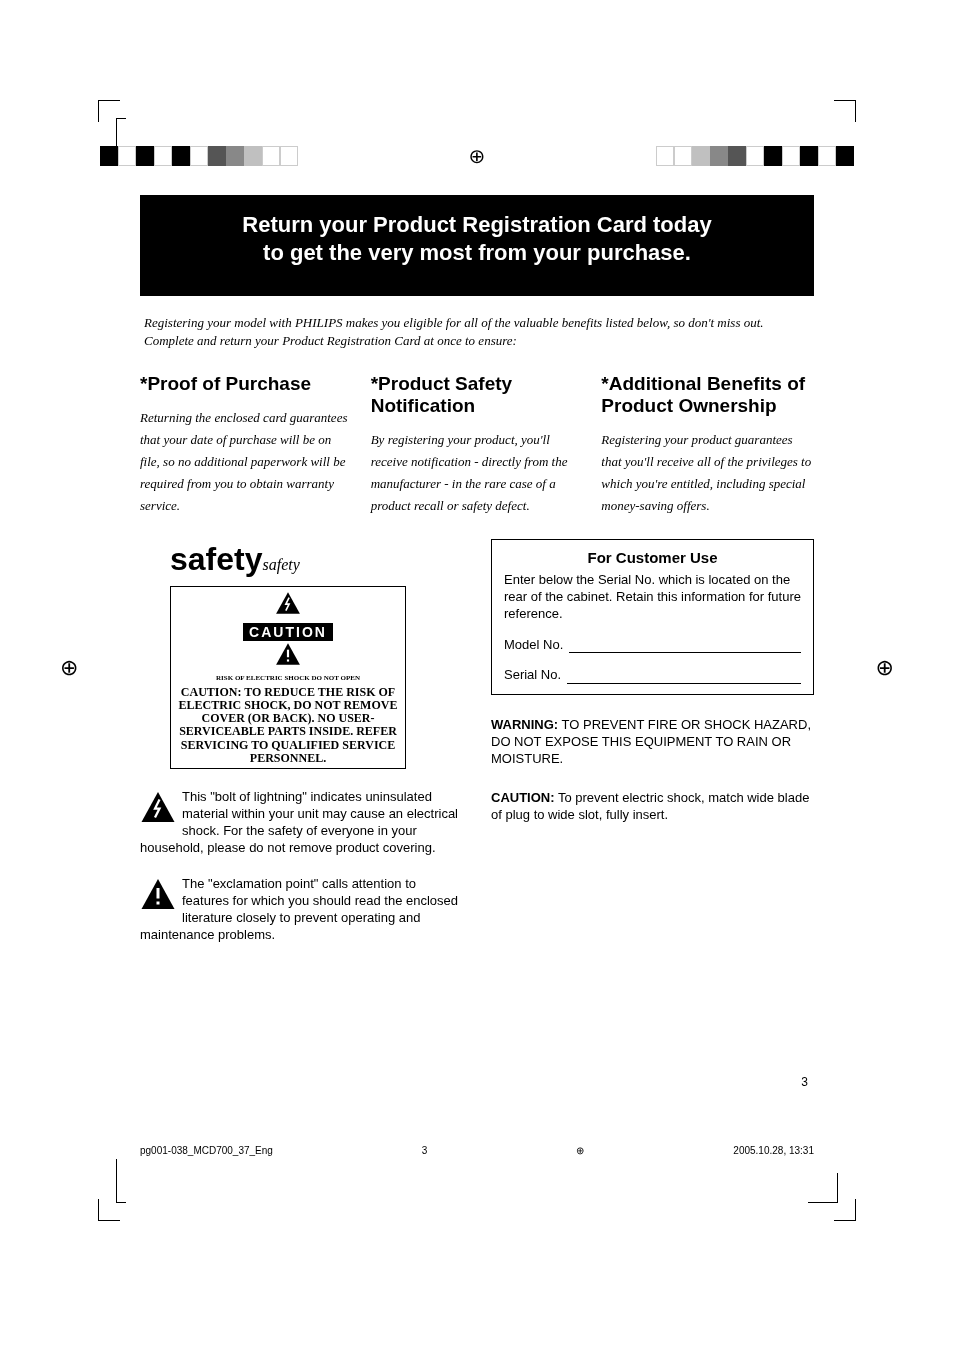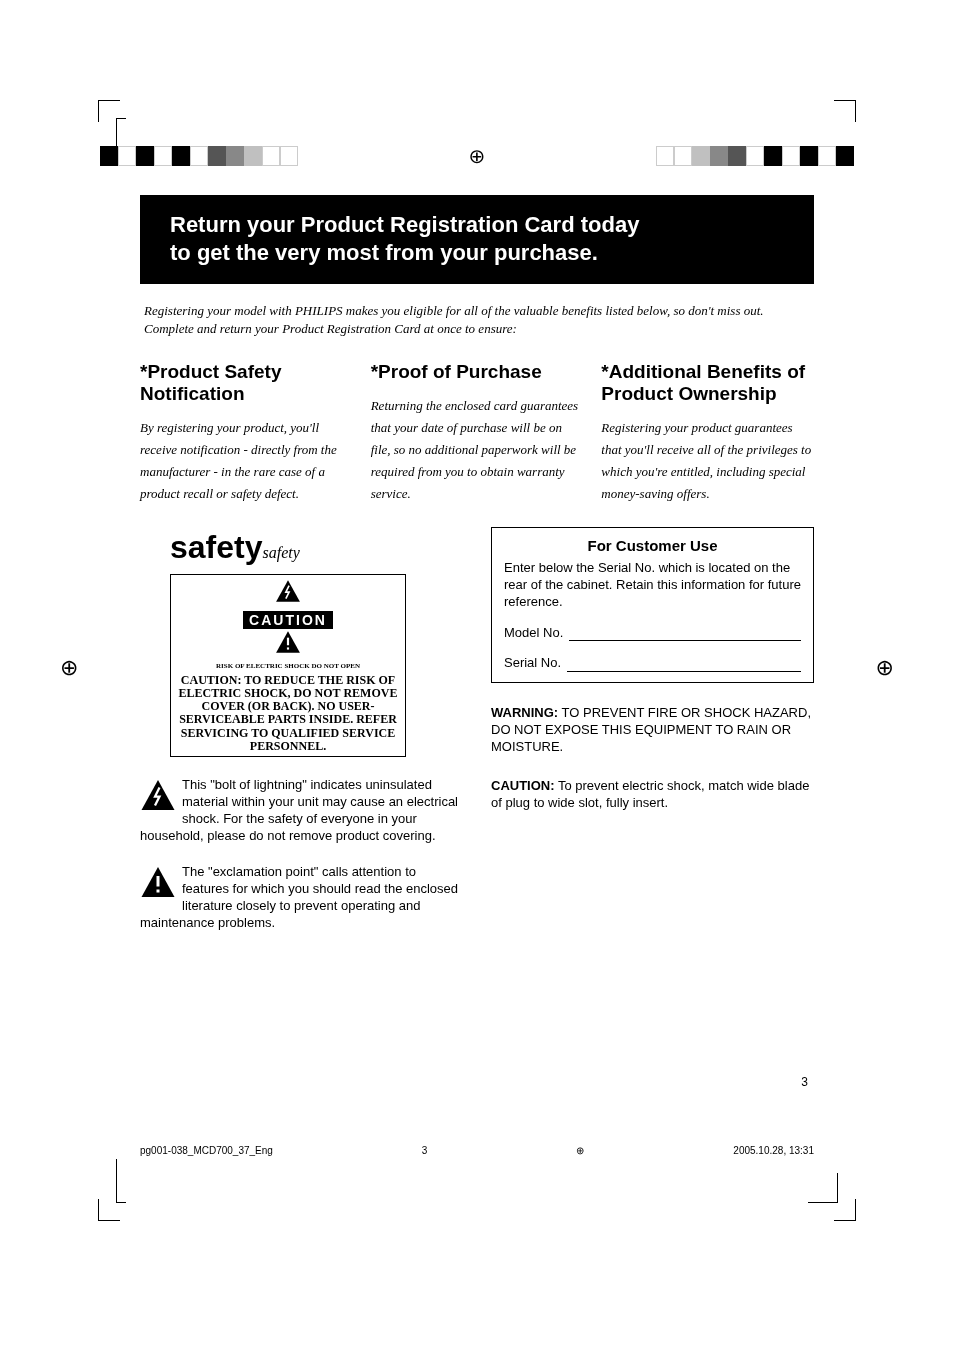--- a/index.html
+++ b/index.html
@@ -32,21 +32,22 @@
   .side-reg.right { right: 60px; }
   .page-wrap {
     position: absolute;
     top: 195px;
     left: 140px;
     width: 674px;
   }
   .banner {
     background: #000;
     color: #fff;
-    padding: 16px 30px 18px;
+    text-align: center;
+    padding: 16px 30px 30px;
     font-family: Arial, Helvetica, sans-serif;
     font-weight: bold;
     font-size: 22px;
     line-height: 1.25;
   }
   .intro {
     font-style: italic;
     font-size: 13px;
     line-height: 1.35;
     margin: 18px 4px 24px;
@@ -223,26 +224,26 @@
 
   <div class="banner">
     <div>Return your Product Registration Card today</div>
     <div>to get the very most from your purchase.</div>
   </div>
 
   <p class="intro">Registering your model with PHILIPS makes you eligible for all of the valuable benefits listed below, so don't miss out. Complete and return your Product Registration Card at once to ensure:</p>
 
   <div class="columns">
     <div class="col">
+      <h2>*Proof of Purchase</h2>
+      <p>Returning the enclosed card guarantees that your date of purchase will be on file, so no additional paperwork will be required from you to obtain warranty service.</p>
+    </div>
+    <div class="col">
       <h2>*Product Safety Notification</h2>
       <p>By registering your product, you'll receive notification - directly from the manufacturer - in the rare case of a product recall or safety defect.</p>
-    </div>
-    <div class="col">
-      <h2>*Proof of Purchase</h2>
-      <p>Returning the enclosed card guarantees that your date of purchase will be on file, so no additional paperwork will be required from you to obtain warranty service.</p>
     </div>
     <div class="col">
       <h2>*Additional Benefits of Product Ownership</h2>
       <p>Registering your product guarantees that you'll receive all of the privileges to which you're entitled, including special money-saving offers.</p>
     </div>
   </div>
 
   <div class="lower">
     <div class="lower-left">
       <div class="safety-title">

